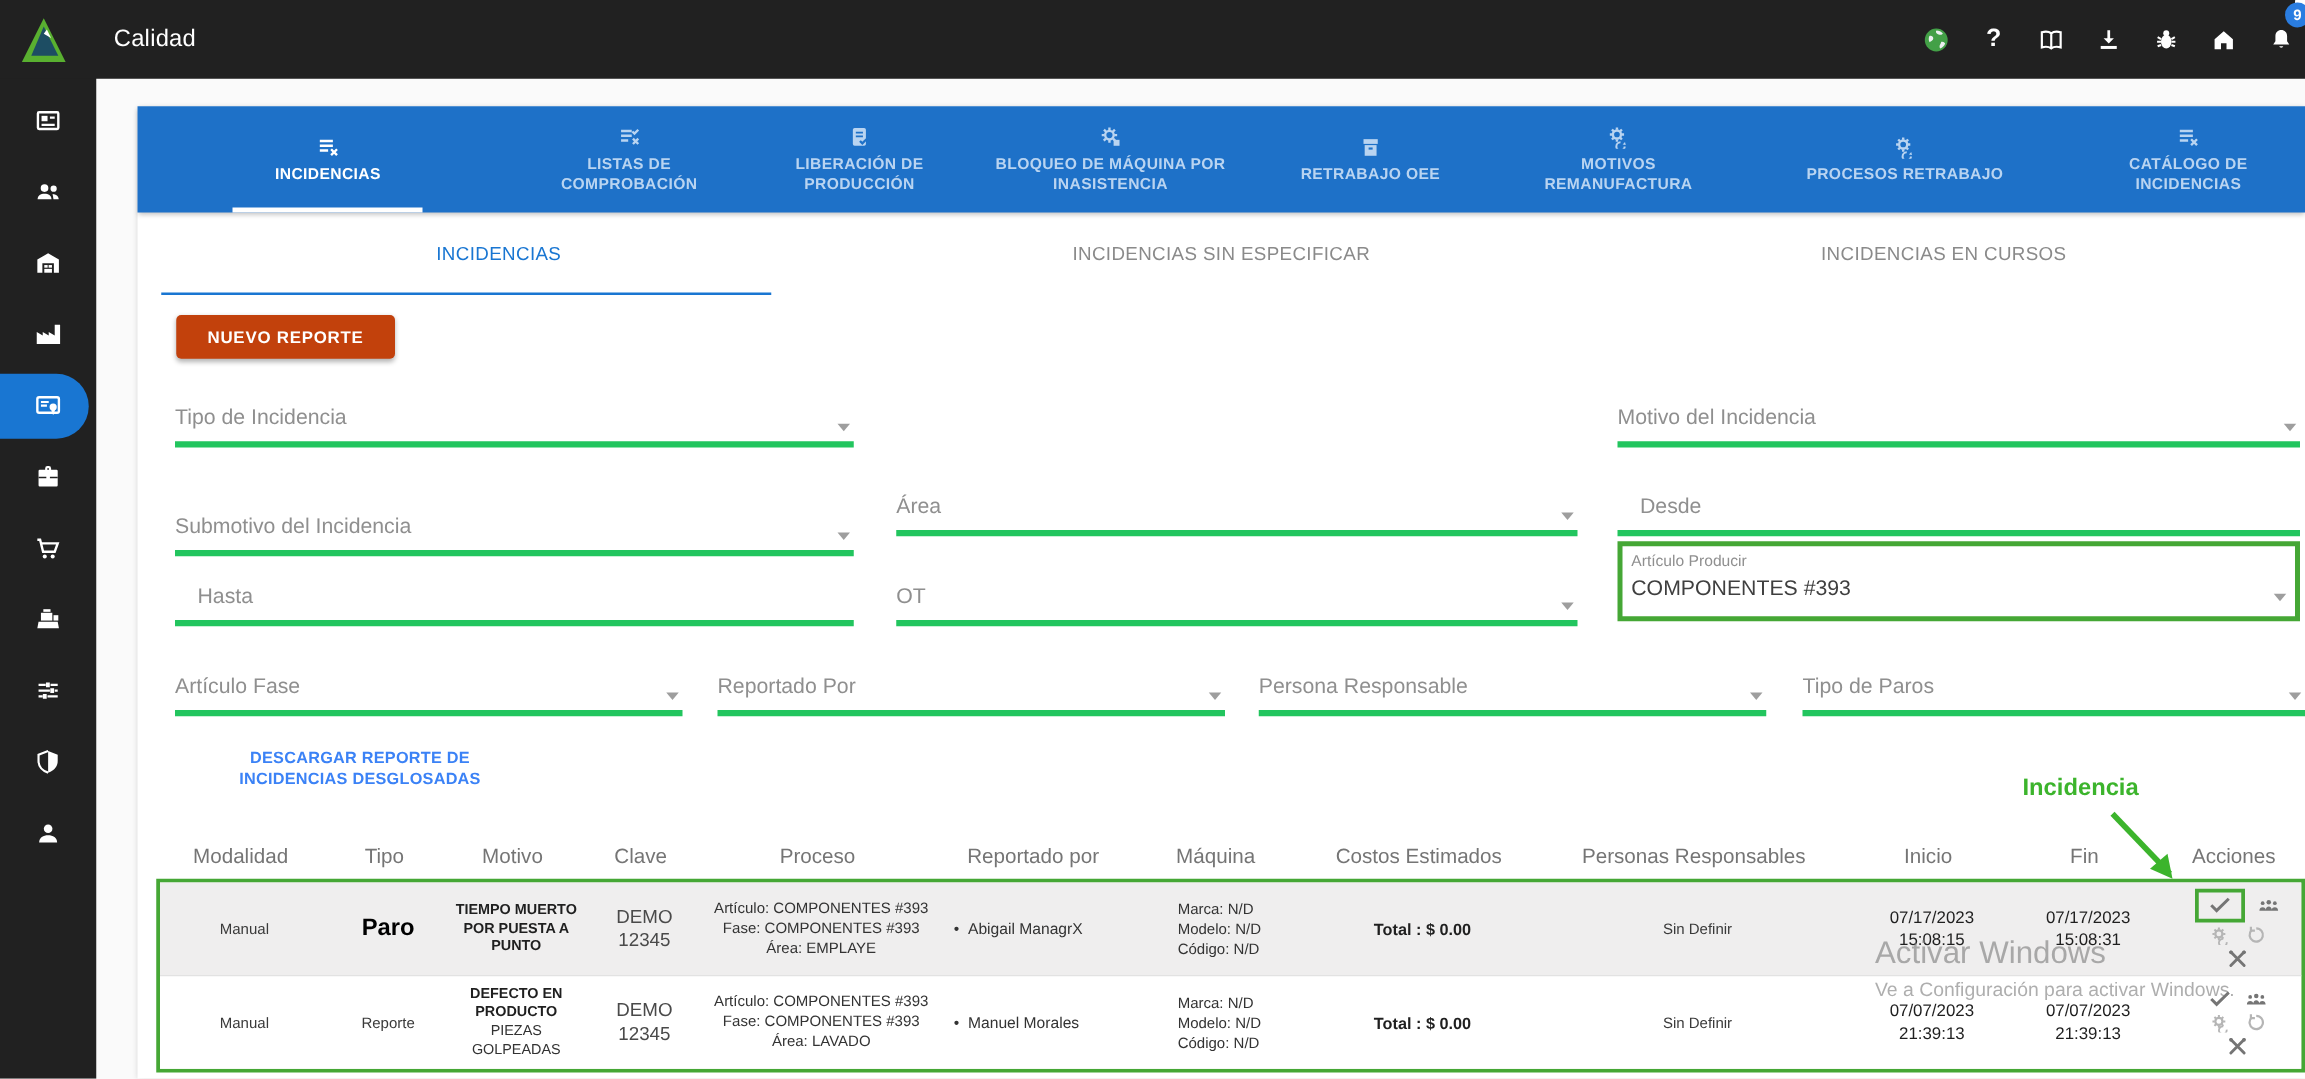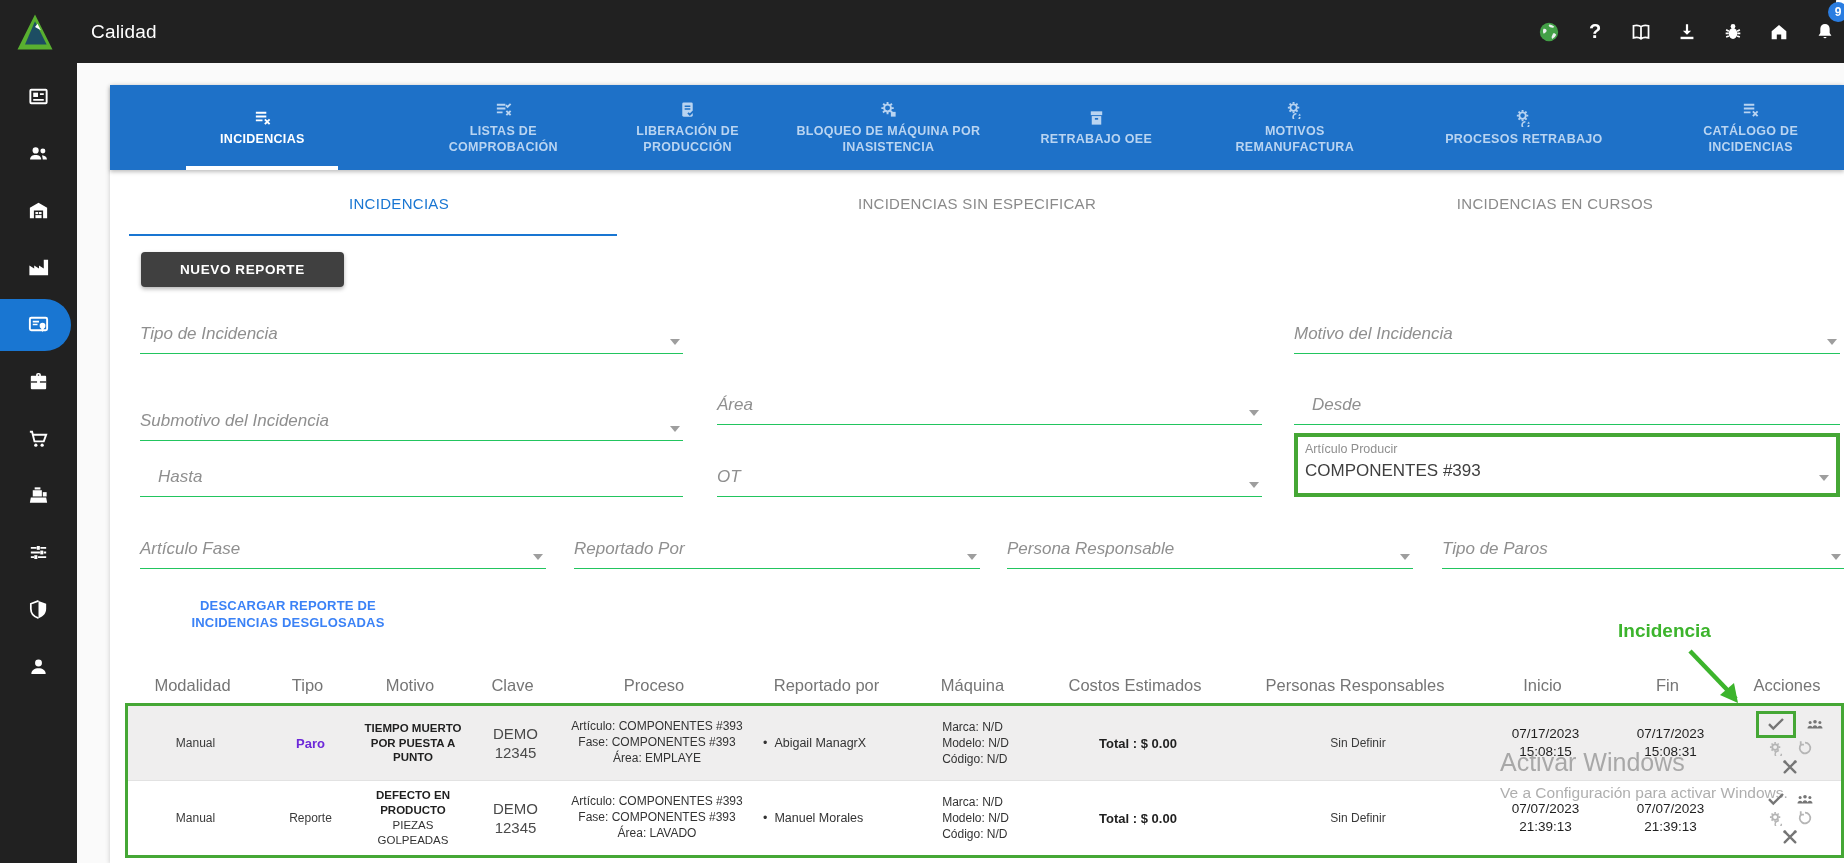--- a/index.html
+++ b/index.html
@@ -34,25 +34,25 @@
   .tab svg{width:19px;height:19px;}
   .tab.active{color:#fff;}
   .tab .indicator{position:absolute;bottom:0;left:50%;transform:translateX(-50%);width:152px;height:4px;background:#fff;}
   
   .subtabs{position:absolute;left:0;top:85px;width:100%;height:66px;display:flex;}
   .subtab{flex:1;display:flex;align-items:center;justify-content:center;font-size:15px;font-weight:500;
     color:#8a8a8a;position:relative;letter-spacing:.3px;cursor:pointer;}
   .subtab.active{color:#1976d2;}
   .subtab.active::after{content:"";position:absolute;bottom:0;left:19px;right:71px;height:2px;background:#1976d2;}
   
-  .btn-new{position:absolute;left:31px;top:167px;background:#404040;color:#fff;border:none;
-    font-family:inherit;font-size:13.5px;font-weight:700;letter-spacing:.6px;padding:10px 39px;
+  .btn-new{position:absolute;left:31px;top:167px;background:#c2410c;color:#fff;border:none;
+    font-family:inherit;font-size:13.5px;font-weight:700;letter-spacing:.6px;padding:10px 25px;
     border-radius:4px;box-shadow:0 2px 4px rgba(0,0,0,.3);cursor:pointer;}
   
-  .field{position:absolute;height:31px;border-bottom:1px solid #22c55e;cursor:pointer;font-style:italic;}
+  .field{position:absolute;height:31px;border-bottom:5px solid #22c55e;cursor:pointer;}
   .field .flabel{position:absolute;left:0;top:2px;font-size:17px;color:#8f8f8f;white-space:nowrap;}
   .field .flabel.ind{left:18px;}
   .tri{position:absolute;right:3px;bottom:8px;width:0;height:0;border-left:5px solid transparent;
     border-right:5px solid transparent;border-top:6px solid #9e9e9e;}
   .apbox{position:absolute;left:1184px;top:348px;width:546px;height:64px;border:4px solid #45a735;
     background:#fff;box-sizing:border-box;cursor:pointer;}
   .apbox .aplabel{position:absolute;left:7px;top:5px;font-size:12.5px;color:#8f8f8f;}
   .apbox .apvalue{position:absolute;left:7px;top:24px;font-size:17px;color:#3f3f3f;}
   .apbox .tri{right:7px;bottom:12px;}
   
@@ -60,21 +60,21 @@
     font-weight:700;color:#3b82f6;line-height:1.3;letter-spacing:.2px;cursor:pointer;}
   
   .tbl{position:absolute;left:15px;top:584px;width:1719px;}
   .tgrid{display:grid;grid-template-columns:135px 95px 110px 95px 188px 157px 135px 190px 250px 125px 125px 114px;}
   .thead{color:#757575;font-size:16.5px;height:32px;align-items:center;text-align:center;}
   .tbody{border:3px solid #45a735;margin-top:2px;background:#fff;}
   .trow{min-height:74px;align-items:center;text-align:center;font-size:12px;color:#3a3a3a;}
   .trow.r1{background:#efeeee;}
   .trow.r2{background:#fff;border-top:1px solid #e2e2e2;}
   .cell{padding:4px 6px;box-sizing:border-box;}
-  .c-tipo.red{color:#6d28d9;font-weight:700;font-size:13px;}
+  .c-tipo.red{color:#000000;font-weight:700;font-size:19px;}
   .c-motivo{font-weight:700;font-size:11.5px;color:#1f1f1f;line-height:1.3;}
   .c-motivo .sub{font-weight:400;color:#333;display:block;}
   .c-clave{font-size:15px;color:#4a4a4a;line-height:1.3;}
   .c-proc{font-size:12px;line-height:1.32;color:#333;}
   .c-rep{display:flex;align-items:center;gap:7px;text-align:left;font-size:12.5px;color:#333;padding-left:12px;}
   .c-maq{font-size:12px;line-height:1.35;color:#333;}
   .c-maq .inb{display:inline-block;text-align:left;}
   .c-cost{font-weight:700;font-size:13px;color:#1f1f1f;}
   .c-date{font-size:13.5px;color:#1f1f1f;line-height:1.3;}
   

